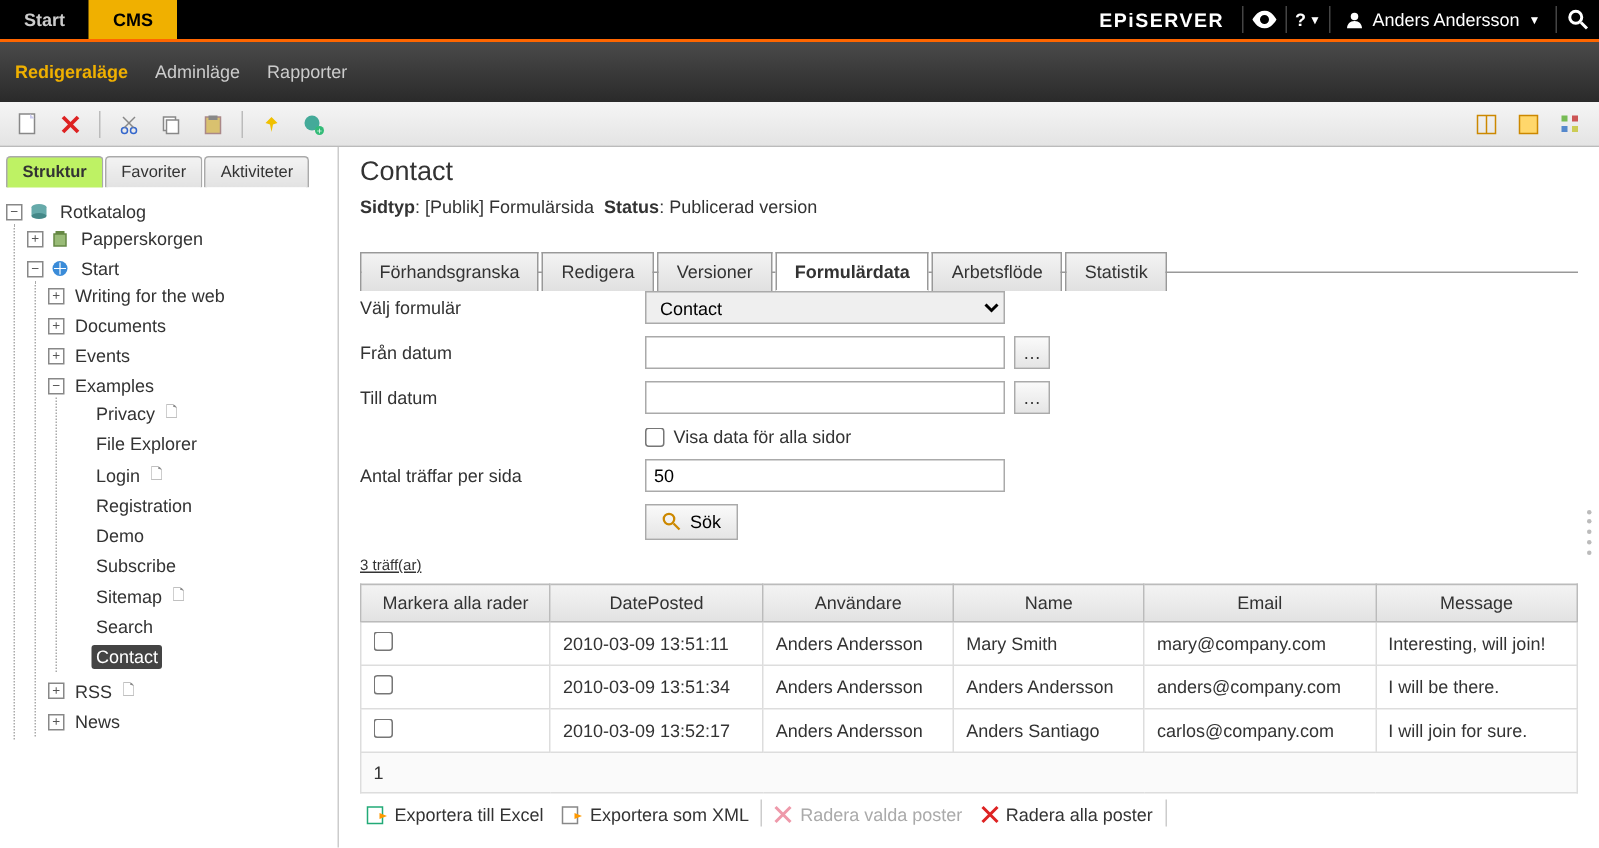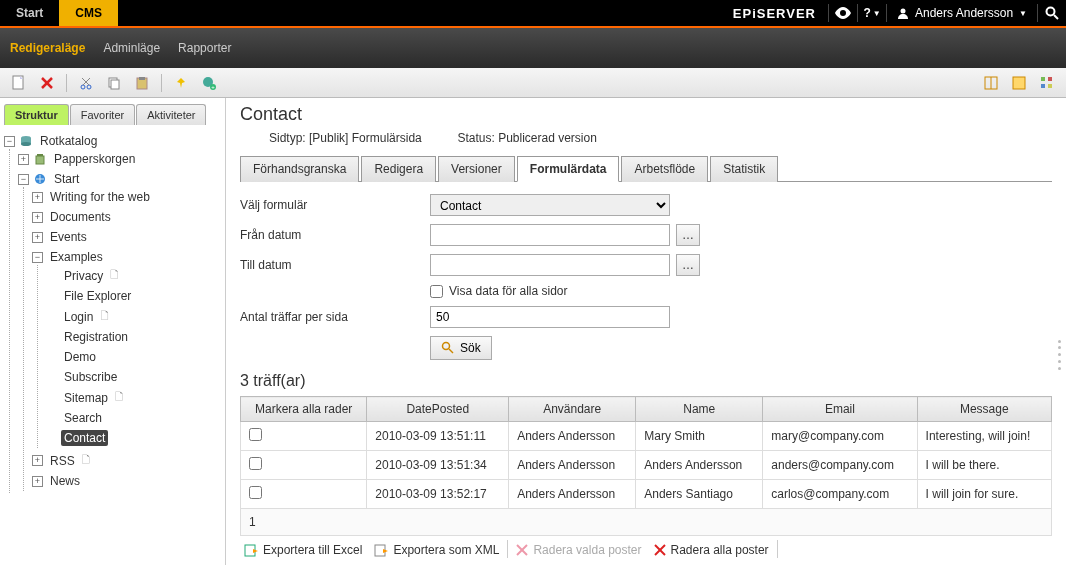--- a/index.html
+++ b/index.html
@@ -46,39 +46,39 @@
 .tree .toggle.empty { border: none; background: none; }
 .tree .label { padding: 1px 3px; }
 .tree .label.selected { background: #444; color: #fff; border-radius: 2px; }
 .tree .ico { width: 14px; height: 14px; display: inline-flex; align-items: center; justify-content: center; }
 .tree .sub { border-left: 1px dotted #aaa; margin-left: 5px; padding-left: 8px; }
 .tree .page-ico { font-size: 10px; color: #888; }
 
 
 .content h1 { font-size: 18px; font-weight: normal; margin-bottom: 6px; }
 .meta { font-size: 12px; margin-bottom: 10px; }
-.meta b { font-weight: normal; margin-left: 29px; }
+.meta b { font-weight: bold; }
 
 
 .ctabs { display: flex; border-bottom: 1px solid #999; margin-bottom: 12px; }
-.ctabs .tab { background: linear-gradient(#f3f3f3,#e0e0e0); border: 1px solid #999; border-bottom: none; padding: 5px 12px; font-size: 12px; cursor: pointer; margin-right: 2px; position: relative; top: 1px; }
+.ctabs .tab { background: linear-gradient(#f3f3f3,#e0e0e0); border: 1px solid #999; border-bottom: none; padding: 5px 12px; font-size: 12px; cursor: pointer; margin-right: 2px; position: relative; top: 13px; }
 .ctabs .tab.active { background: #fff; font-weight: bold; border-bottom: 1px solid #fff; }
 
 
 .form-row { display: flex; align-items: center; margin-bottom: 8px; }
 .form-row label { width: 190px; font-size: 12px; }
 .form-row .control { display: flex; align-items: center; gap: 6px; }
 .form-row select, .form-row input[type=text] { border: 1px solid #aaa; padding: 3px 5px; font-size: 12px; height: 22px; }
 .form-row select { width: 240px; }
 .form-row input[type=text] { width: 240px; }
 .pickbtn { width: 24px; height: 22px; border: 1px solid #aaa; background: linear-gradient(#fafafa,#e5e5e5); cursor: pointer; display: flex; align-items: center; justify-content: center; }
 .checkbox-row { margin-left: 190px; margin-bottom: 8px; display: flex; align-items: center; gap: 6px; }
 .searchbtn { margin-left: 190px; border: 1px solid #aaa; background: linear-gradient(#fafafa,#e5e5e5); padding: 4px 10px; cursor: pointer; display: inline-flex; align-items: center; gap: 5px; font-size: 12px; }
 
-.hits { margin-top: 12px; margin-bottom: 6px; font-size: 16px; }
+.hits { margin-top: 12px; margin-bottom: 6px; font-size: 10px; text-decoration: underline; }
 
 
 table.data { width: 100%; border-collapse: collapse; font-size: 12px; border: 1px solid #bbb; }
 table.data th { background: linear-gradient(#f3f3f3,#e2e2e2); border: 1px solid #bbb; padding: 5px 8px; text-align: center; font-weight: normal; }
 table.data td { border: 1px solid #ddd; padding: 6px 8px; }
 table.data tr.footer td { background: #fafafa; }
 
 
 .actions { margin-top: 4px; display: flex; align-items: flex-start; gap: 4px; }
 .actions .abtn { display: inline-flex; align-items: center; gap: 5px; cursor: pointer; font-size: 12px; padding: 3px 4px; }

